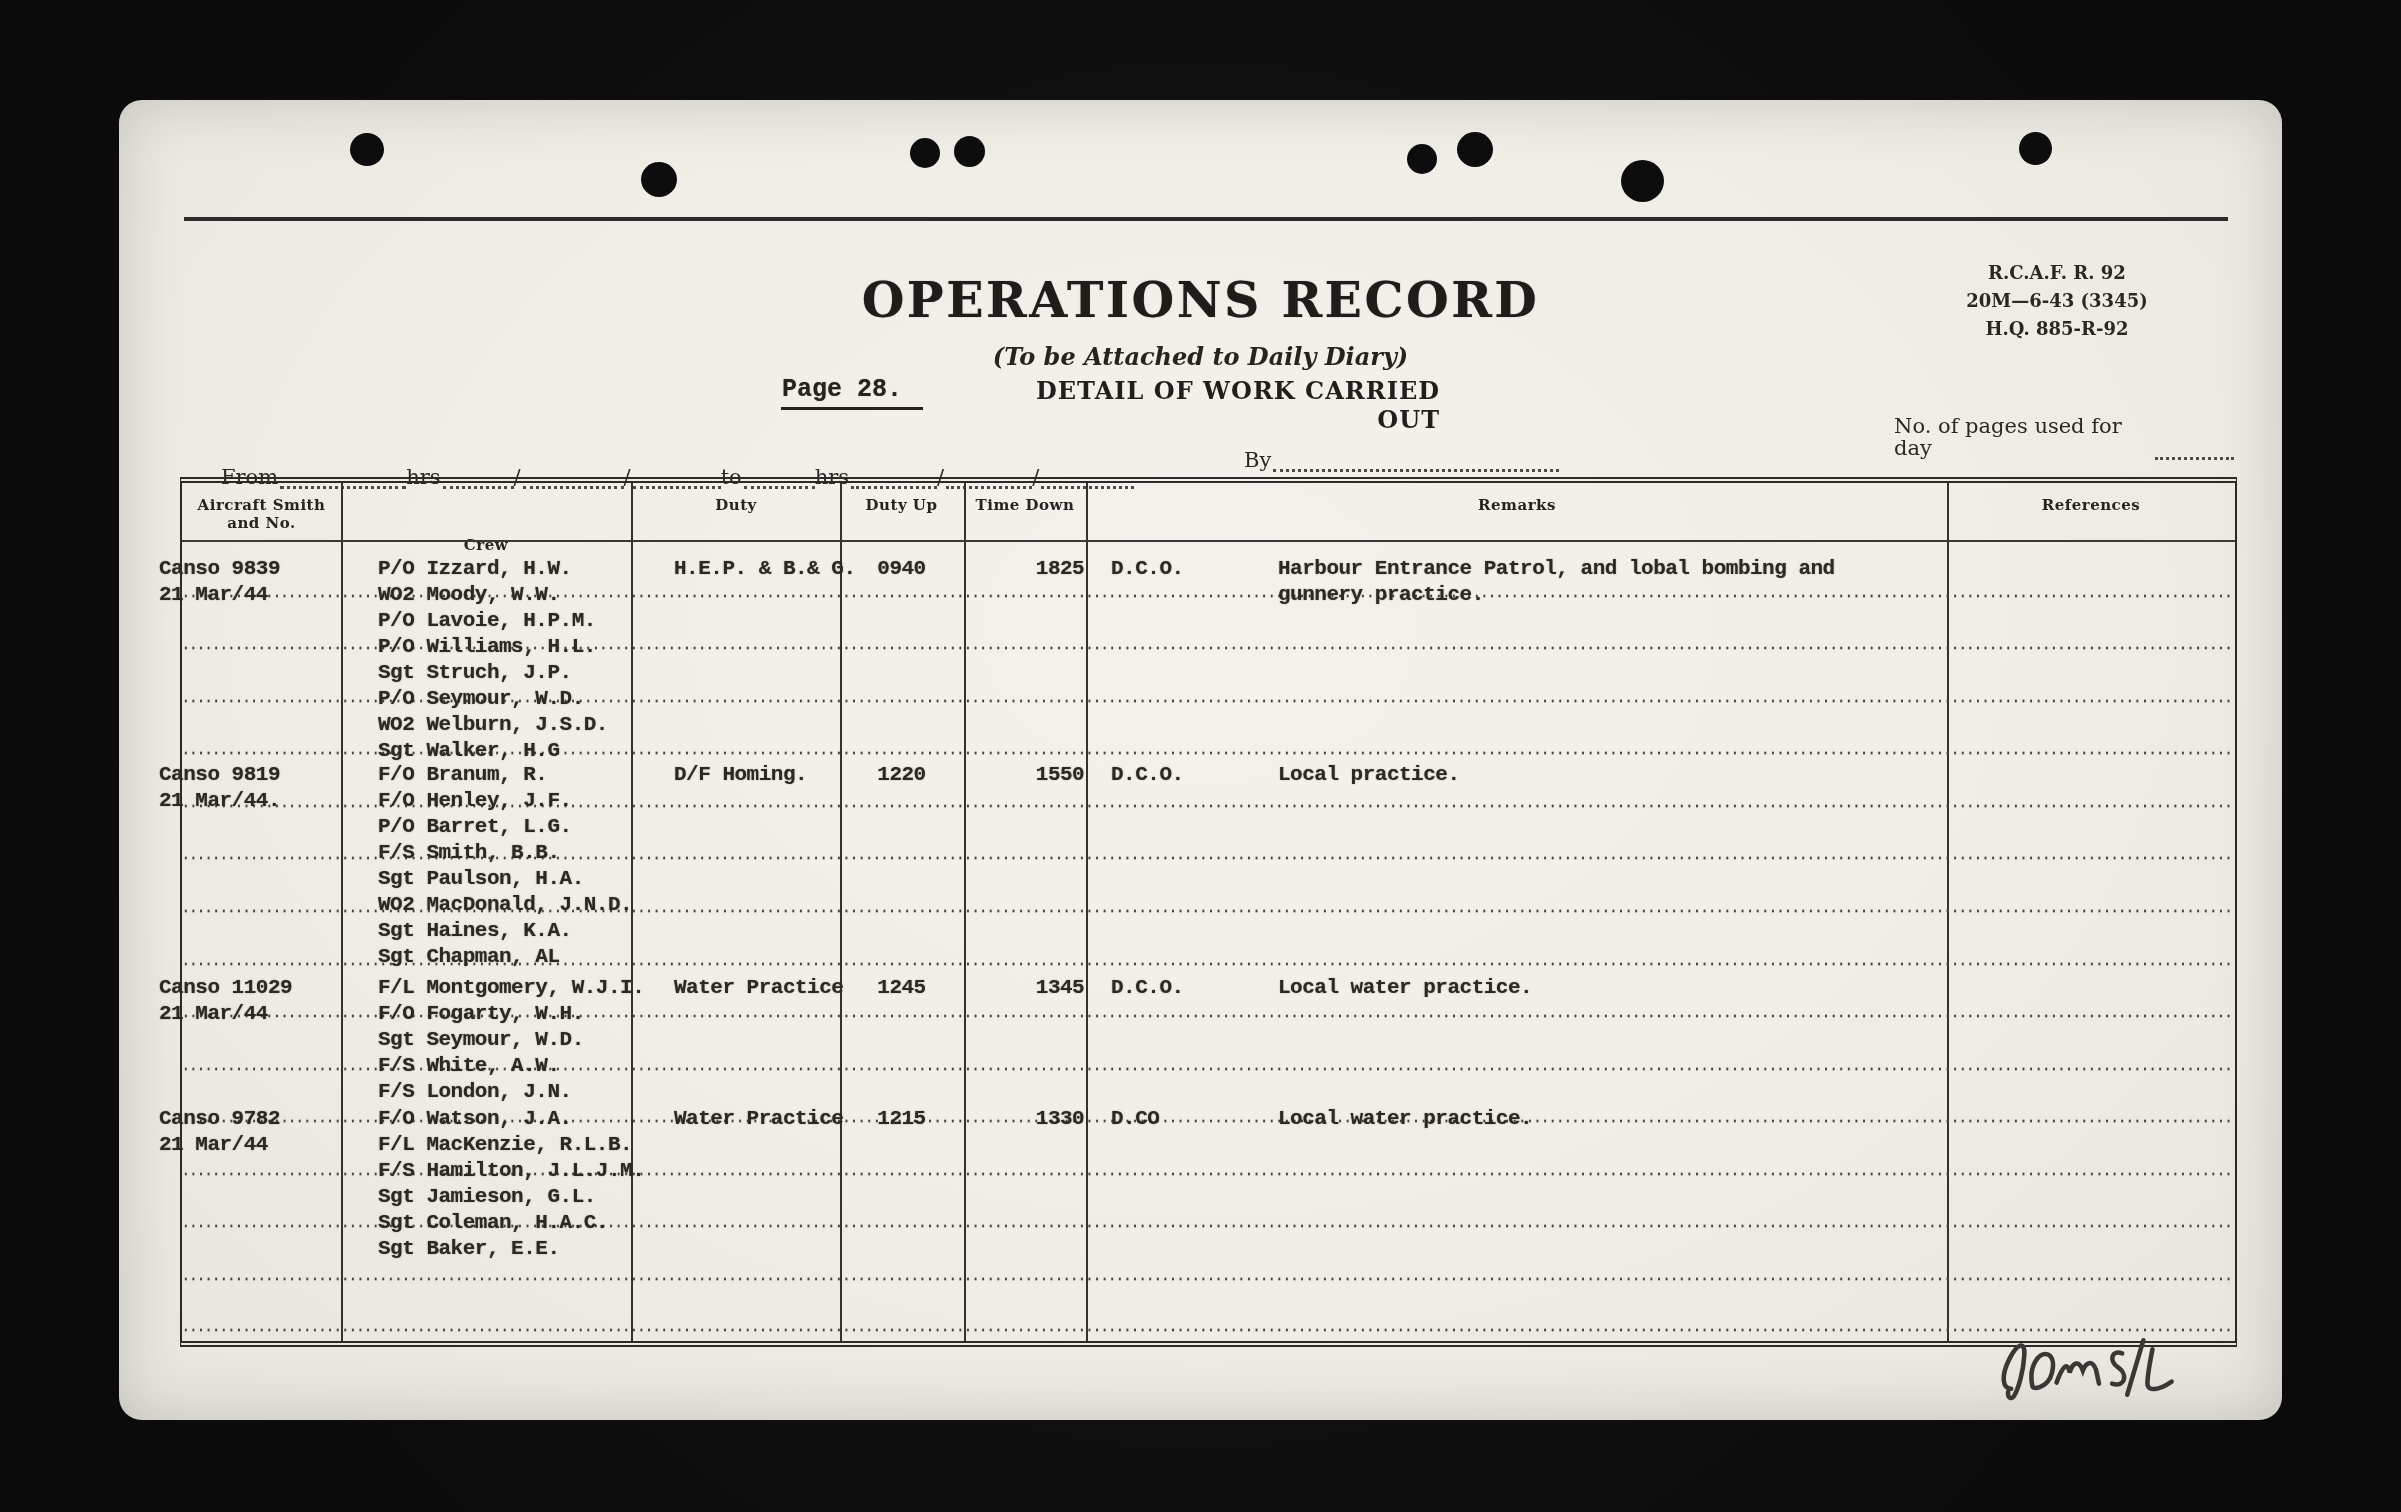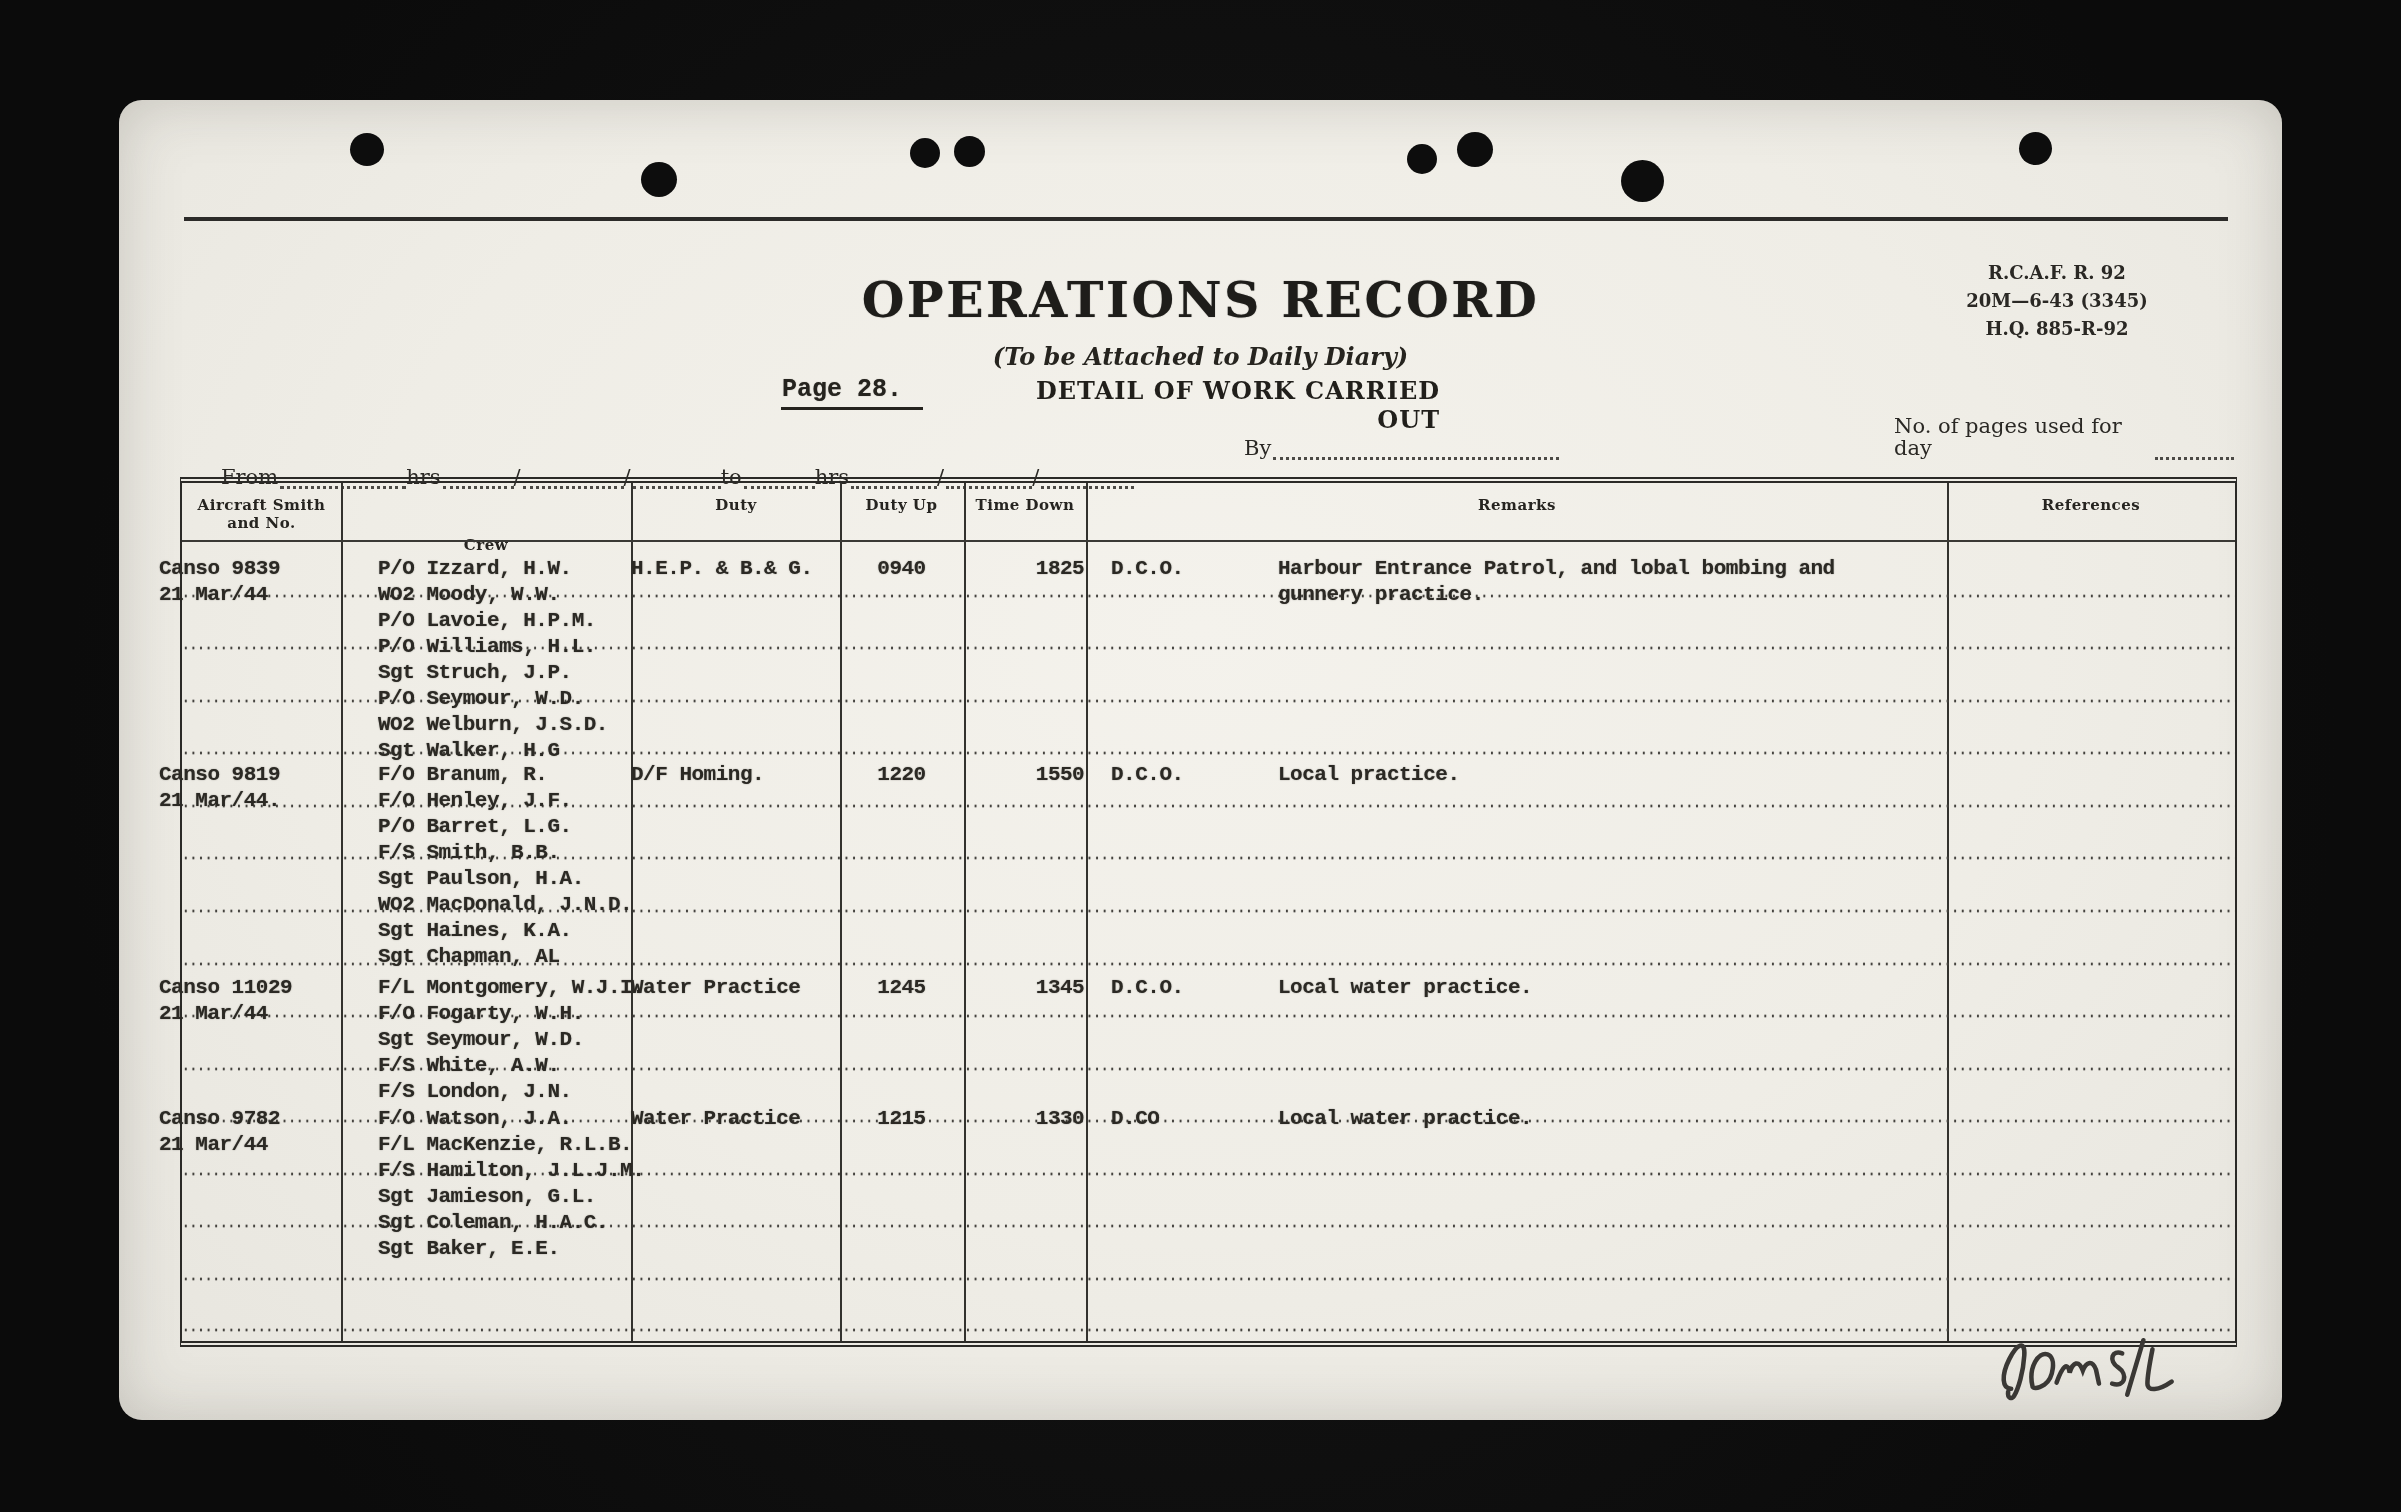--- a/index.html
+++ b/index.html
@@ -42,21 +42,21 @@
   .hcell{position:absolute;top:13px;font-size:15px;font-weight:bold;color:#262420;
     text-align:center;letter-spacing:0.5px;}
   
   .block{position:absolute;left:0;width:100%;}
   .cell{position:absolute;top:0;}
   .tline{height:26px;line-height:26px;white-space:nowrap;
     font-family:"Liberation Mono",monospace;font-weight:bold;font-size:21px;
     letter-spacing:-0.5px;color:#2b2924;text-shadow:0 0 1.3px rgba(35,32,26,.55);}
   .c-ac{left:-23px;width:212px;}
   .c-crew{left:159px;width:313px;padding-left:37px;}
-  .c-duty{left:449px;width:243px;}
+  .c-duty{left:449px;width:243px;padding-left:43px;}
   .c-tup{left:658px;width:123px;text-align:center;}
   .c-tdn{left:782px;width:122px;text-align:center;padding-left:35px;}
   .c-rem{left:904px;width:884px;padding-left:25px;}
   .res{display:inline-block;width:167px;}
   
   .sig{position:absolute;left:1992px;top:1329px;}
   .sig svg path{stroke:#3a3835;stroke-width:9;fill:none;stroke-linecap:round;}
 </style>
 </head>
 <body>
@@ -100,21 +100,21 @@
     <span class="lbl">to</span>
     <span class="leader" style="width:71px;"></span>
     <span class="lbl">hrs</span>
     <span class="leader" style="width:86px;"></span>
     <span class="lbl">/</span>
     <span class="leader" style="width:86px;"></span>
     <span class="lbl">/</span>
     <span class="leader" style="width:93px;"></span>
   </div>
 
-  <div class="fillrow" style="left:1244px;width:323px;">
+  <div class="fillrow" style="left:1244px;width:323px;margin-top:12px;">
     <span class="lbl">By</span>
     <span class="leader" style="width:286px;"></span>
   </div>
 
   <div class="fillrow" style="left:1894px;width:340px;">
     <span class="lbl">No. of pages used for day</span>
     <span class="leader" style="width:83px;"></span>
   </div>
 
   <div class="optable">

